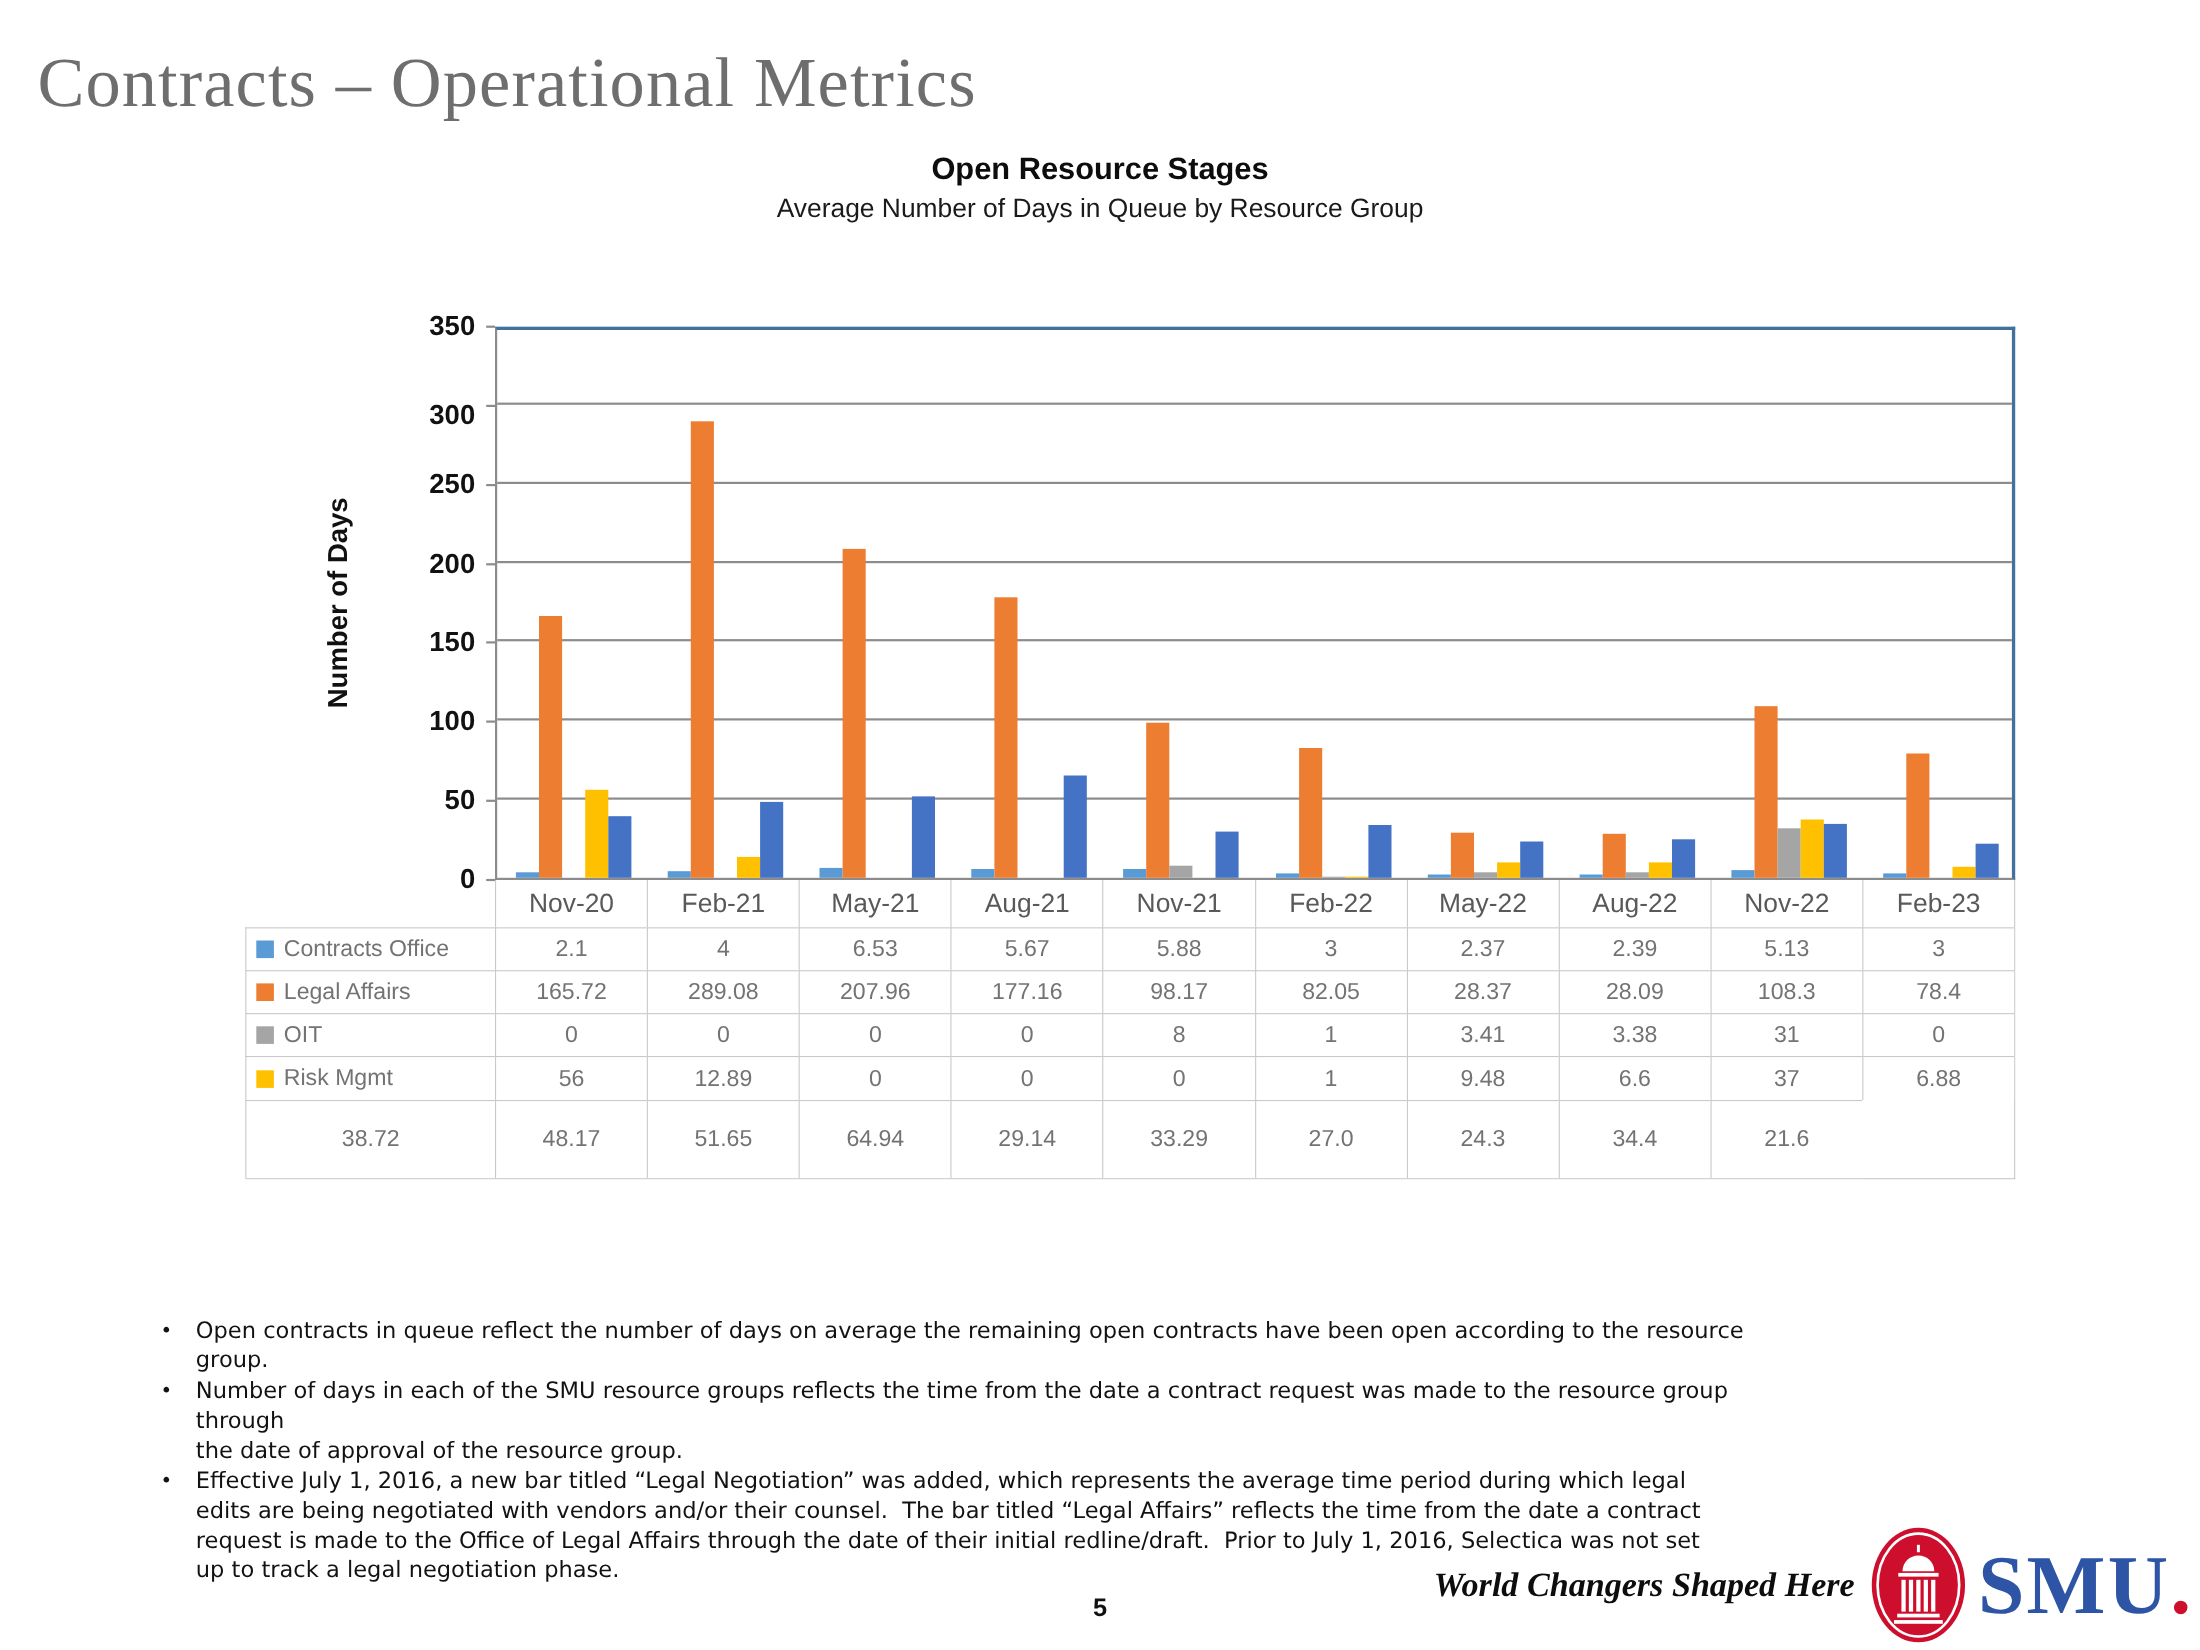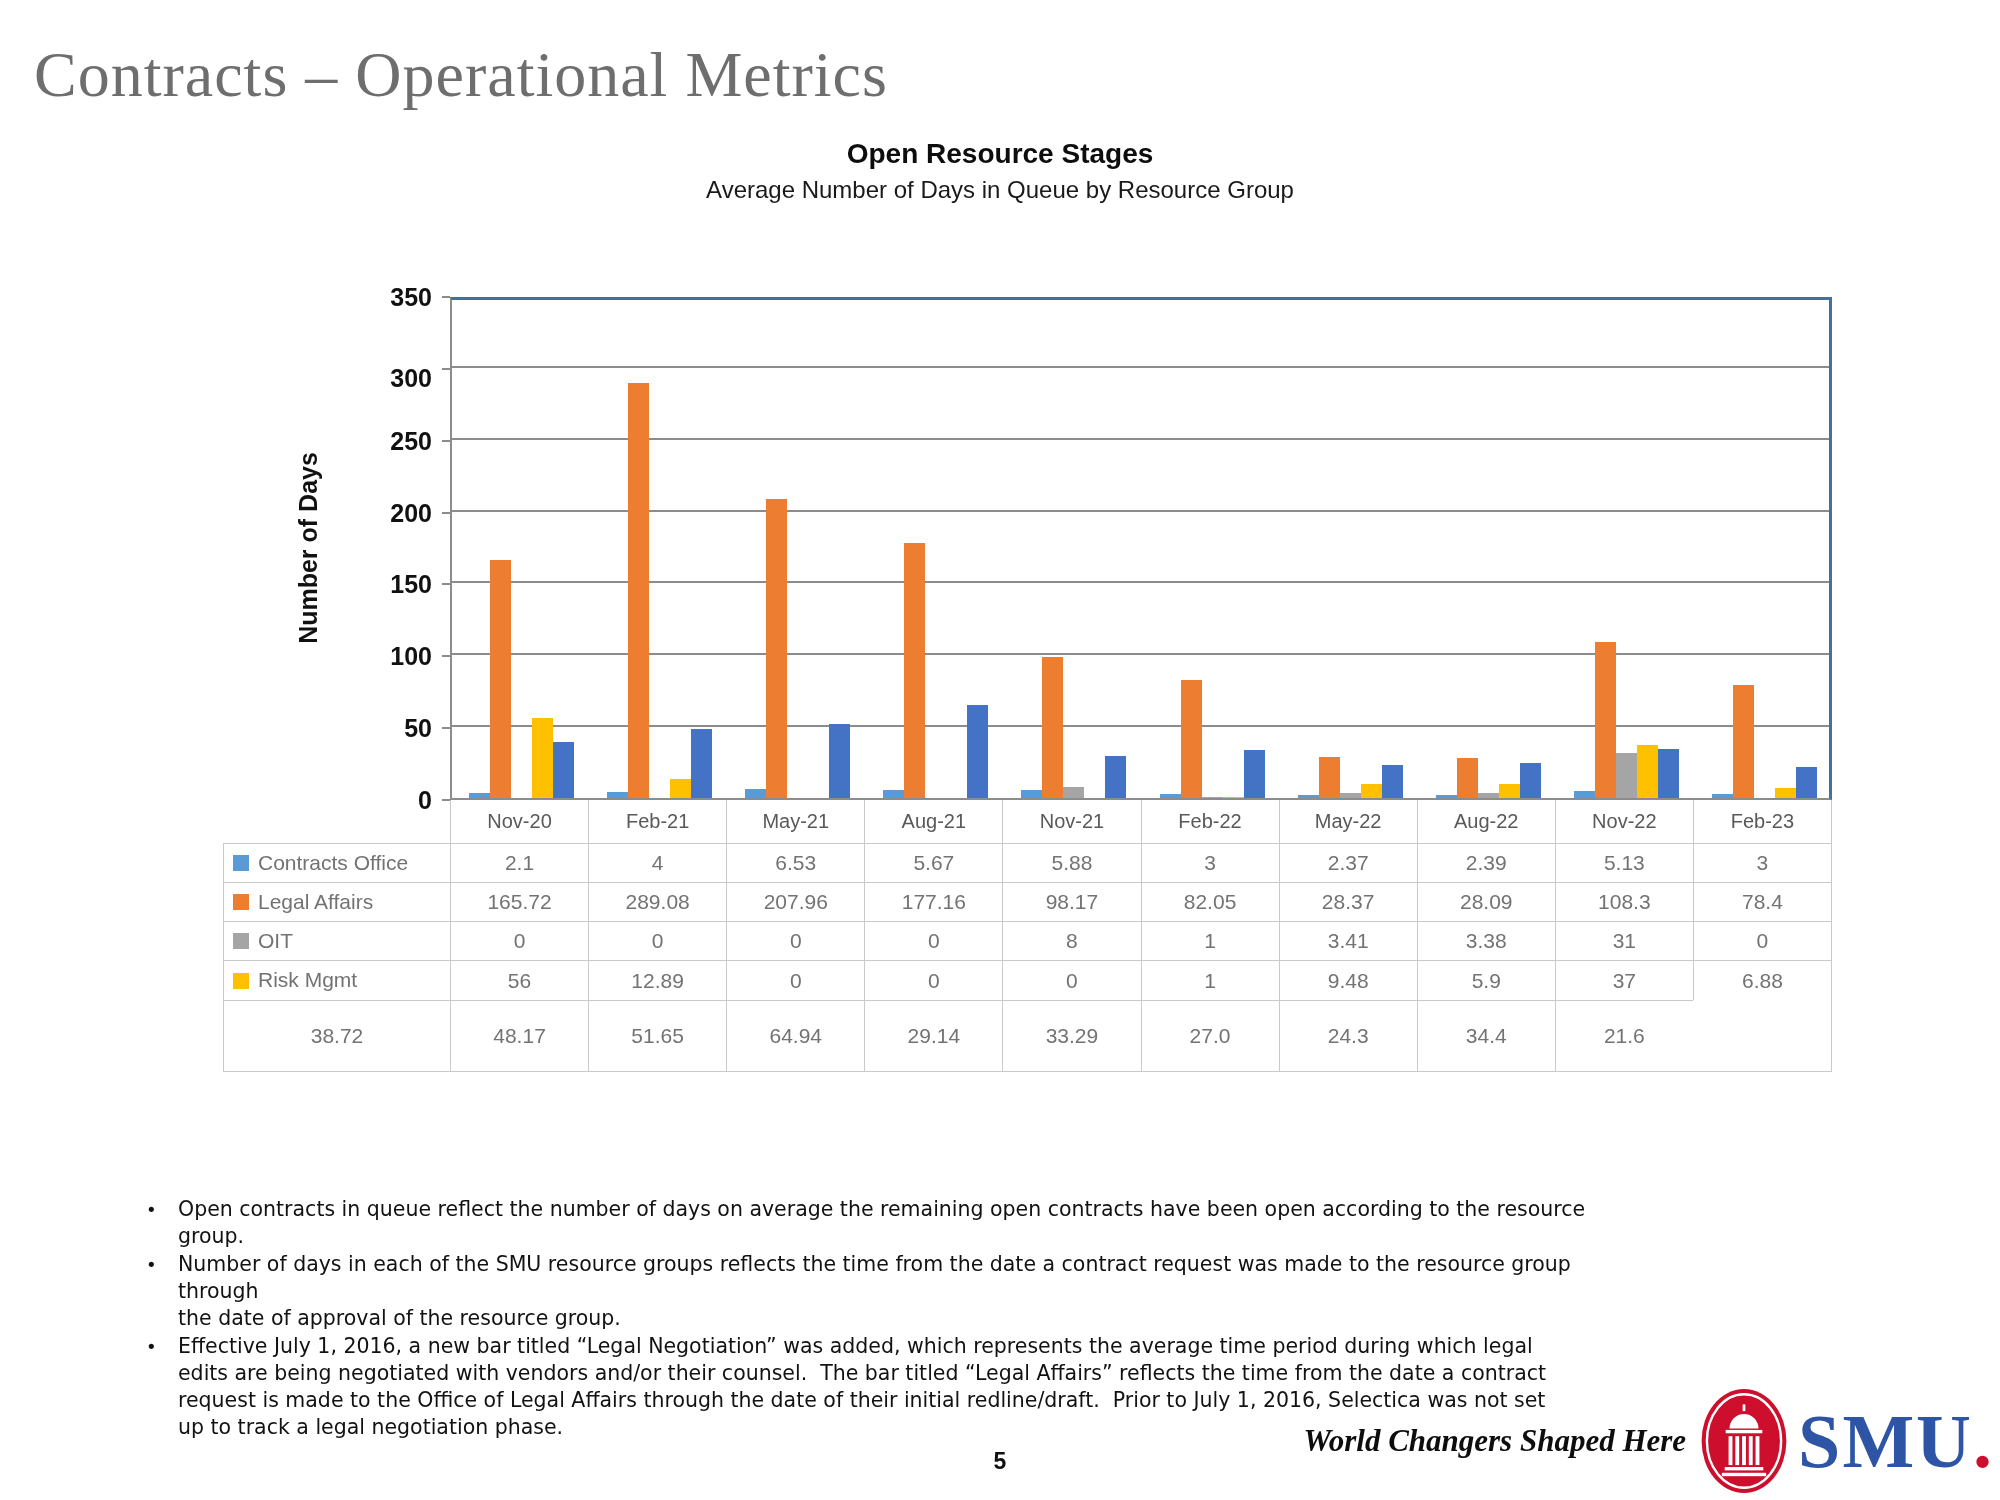--- a/index.html
+++ b/index.html
@@ -29,21 +29,21 @@
          font-size:25px;font-weight:700;color:#111;white-space:nowrap;}
 
   .bar-group{position:absolute;bottom:0;height:100%;display:flex;align-items:flex-end;
              justify-content:center;}
   .bar{width:21px;flex:0 0 21px;}
 
   
   .xlabels{position:absolute;left:450px;top:800px;width:1382px;height:43px;display:grid;
            grid-template-columns:repeat(10,1fr);box-sizing:border-box;border-right:1.5px solid #c9c9c9;}
   .xlabel{border-left:1.5px solid #c9c9c9;display:flex;align-items:center;justify-content:center;
-          font-size:20px;color:#595959;box-sizing:border-box;}
+          font-size:24px;color:#595959;box-sizing:border-box;}
 
   
   .dtable{position:absolute;left:223px;top:843px;width:1609px;display:grid;
           grid-template-columns:227px repeat(10,1fr);
           grid-template-rows:39px 39px 39px 40px 71px;box-sizing:border-box;
           border-right:1.5px solid #c9c9c9;border-bottom:1.5px solid #c9c9c9;}
   .dcell{border-left:1.5px solid #c9c9c9;border-top:1.5px solid #c9c9c9;box-sizing:border-box;
          display:flex;align-items:center;justify-content:center;font-size:21px;color:#737373;
          background:#ffffff;}
   .lcell{justify-content:flex-start;padding-left:9px;text-align:left;line-height:1.15;}
@@ -228,21 +228,21 @@
         <span class="swatch" style="background: rgb(255, 192, 0);"></span>
         <span>Risk Mgmt</span>
       </div>
       <div class="dcell">56</div>
       <div class="dcell">12.89</div>
       <div class="dcell">0</div>
       <div class="dcell">0</div>
       <div class="dcell">0</div>
       <div class="dcell">1</div>
       <div class="dcell">9.48</div>
-      <div class="dcell">5.9</div>
+      <div class="dcell">6.6</div>
       <div class="dcell">37</div>
       <div class="dcell">6.88</div>
       <div class="dcell">38.72</div>
       <div class="dcell">48.17</div>
       <div class="dcell">51.65</div>
       <div class="dcell">64.94</div>
       <div class="dcell">29.14</div>
       <div class="dcell">33.29</div>
       <div class="dcell">27.0</div>
       <div class="dcell">24.3</div>

